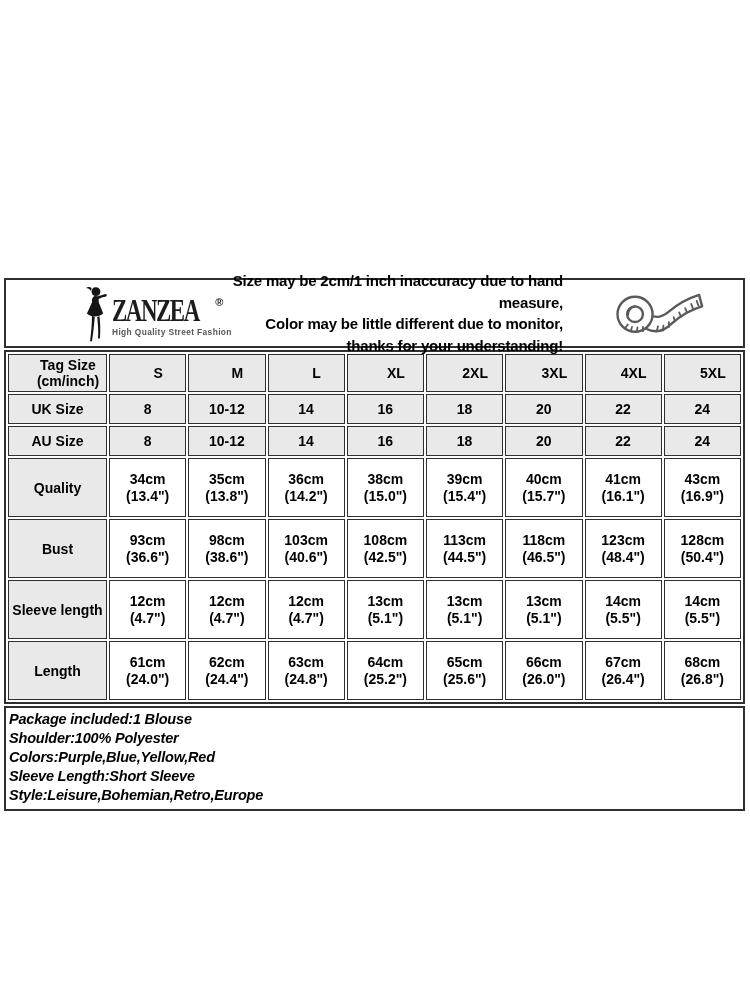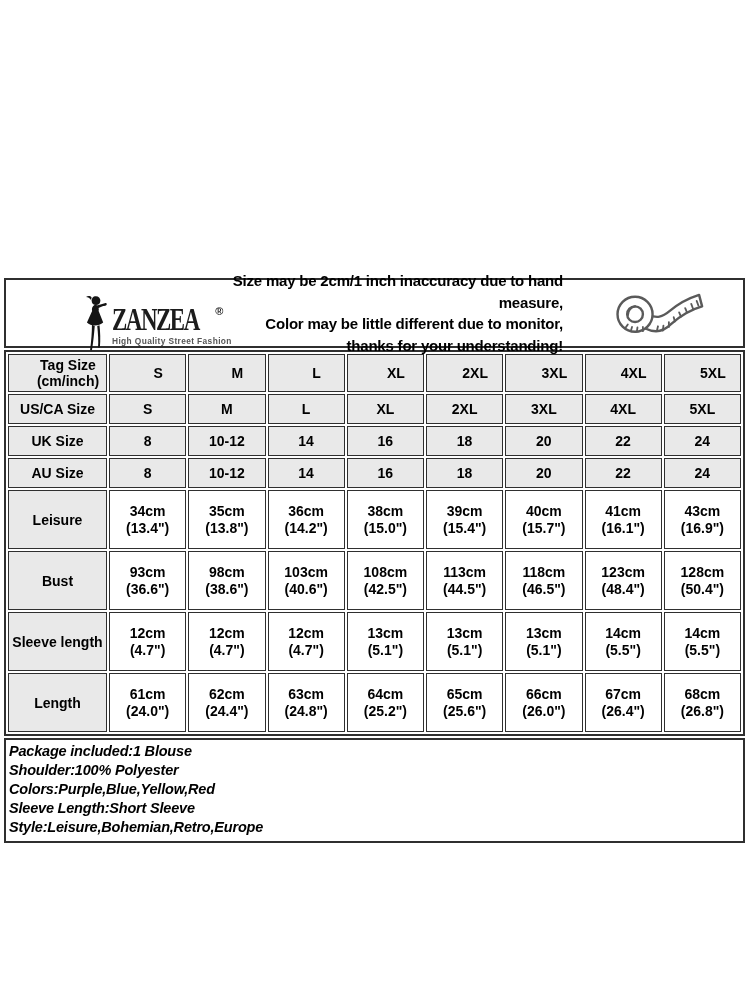--- a/index.html
+++ b/index.html
@@ -2,21 +2,21 @@
 <html><head>
 <meta charset="utf-8">
 <style>
   html,body{margin:0;padding:0;background:#ffffff;}
   body{font-family:"Liberation Sans",sans-serif;}
   .canvas{position:relative;width:750px;height:1000px;background:#ffffff;overflow:hidden;}
   .frame{position:absolute;left:4px;top:278px;width:741px;}
 
   
   .header-box{position:relative;border:2px solid #2f2f2f;height:66px;background:#fff;margin-bottom:2px;}
-  .logo{position:absolute;left:72px;top:15px;display:flex;align-items:center;}
+  .logo{position:absolute;left:72px;top:6px;display:flex;align-items:center;}
   .woman-svg{width:36px;height:60px;flex:0 0 auto;}
   .logo-text{margin-left:-2px;display:flex;flex-direction:column;justify-content:center;}
   .brand-line{display:flex;align-items:flex-start;}
   .brand{font-family:"Liberation Serif",serif;font-weight:bold;font-size:31px;line-height:30px;letter-spacing:-2px;color:#1c1c1c;transform:scaleX(0.74);transform-origin:left center;white-space:nowrap;}
   .reg{font-size:11px;font-weight:bold;color:#1c1c1c;margin-left:-14px;margin-top:0px;}
   .tagline{font-size:9px;font-weight:bold;color:#555;letter-spacing:0.4px;margin-top:1px;white-space:nowrap;transform:scaleX(0.93);transform-origin:left center;}
   .disclaimer{position:absolute;left:190px;right:180px;top:0;bottom:0;display:flex;flex-direction:column;justify-content:center;text-align:right;font-weight:bold;font-size:15px;line-height:21.5px;color:#000;letter-spacing:-0.2px;}
   .tape-svg{position:absolute;right:10px;top:4px;width:150px;height:58px;}
 
   
@@ -106,33 +106,20 @@
             <td class="cell size-cell">M</td>
             <td class="cell size-cell">L</td>
             <td class="cell size-cell">XL</td>
             <td class="cell size-cell">2XL</td>
             <td class="cell size-cell">3XL</td>
             <td class="cell size-cell">4XL</td>
             <td class="cell size-cell">5XL</td>
           </tr>
           <tr class="r-size">
             <td class="cell label-cell">
-              <div>US/CA Size</div>
-            </td>
-            <td class="cell size-cell">S</td>
-            <td class="cell size-cell">M</td>
-            <td class="cell size-cell">L</td>
-            <td class="cell size-cell">XL</td>
-            <td class="cell size-cell">2XL</td>
-            <td class="cell size-cell">3XL</td>
-            <td class="cell size-cell">4XL</td>
-            <td class="cell size-cell">5XL</td>
-          </tr>
-          <tr class="r-size">
-            <td class="cell label-cell">
               <div>UK Size</div>
             </td>
             <td class="cell size-cell">8</td>
             <td class="cell size-cell">10-12</td>
             <td class="cell size-cell">14</td>
             <td class="cell size-cell">16</td>
             <td class="cell size-cell">18</td>
             <td class="cell size-cell">20</td>
             <td class="cell size-cell">22</td>
             <td class="cell size-cell">24</td>
@@ -145,21 +132,21 @@
             <td class="cell size-cell">10-12</td>
             <td class="cell size-cell">14</td>
             <td class="cell size-cell">16</td>
             <td class="cell size-cell">18</td>
             <td class="cell size-cell">20</td>
             <td class="cell size-cell">22</td>
             <td class="cell size-cell">24</td>
           </tr>
           <tr class="r-meas">
             <td class="cell label-cell">
-              <div>Leisure</div>
+              <div>Quality</div>
             </td>
             <td class="cell measure-cell">
               <div>34cm</div>
               <div>(13.4")</div>
             </td>
             <td class="cell measure-cell">
               <div>35cm</div>
               <div>(13.8")</div>
             </td>
             <td class="cell measure-cell">

